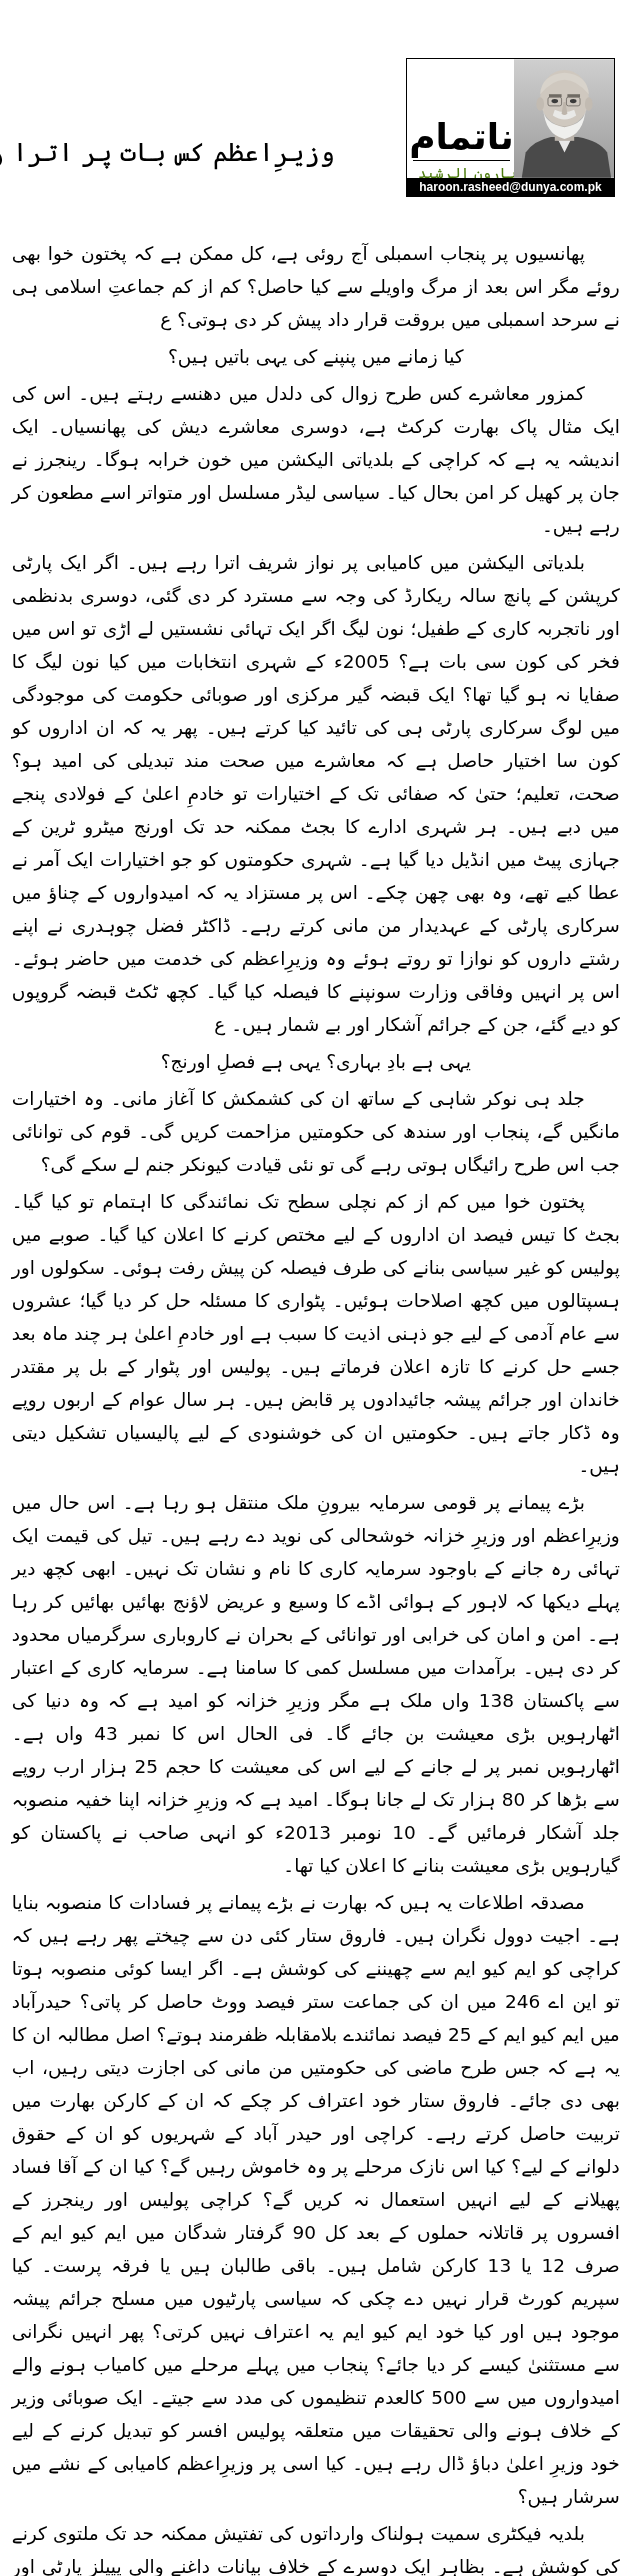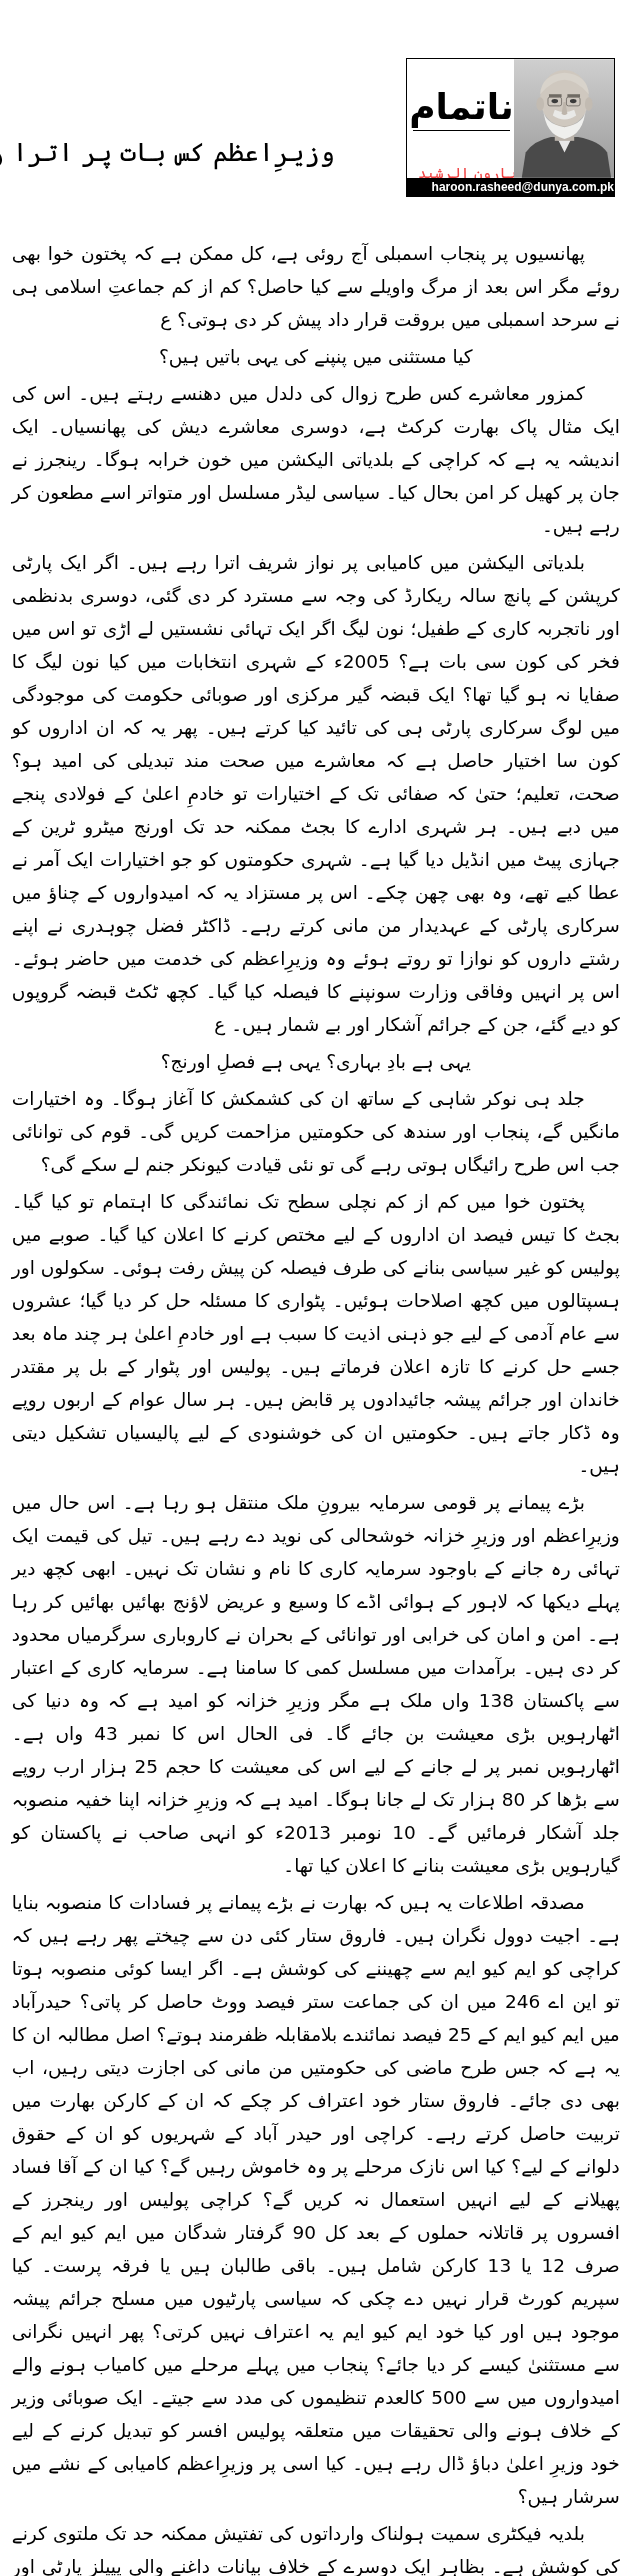--- a/index.html
+++ b/index.html
@@ -7,39 +7,39 @@
     position:relative; width:632px; height:2576px;
     background:#ffffff; overflow:hidden;
     font-family:"DejaVu Sans", sans-serif; color:#0d0d0d;
   }
 
   
   .masthead {
     position:absolute; top:58px; left:406px; width:209px; height:139px;
     border:1.9px solid #000; box-sizing:border-box; background:#fff;
   }
-  .mast-row { display:flex; height:102px;align-items:center; }
+  .mast-row { display:flex; height:102px; }
   .mast-left {
     width:109px; display:flex; flex-direction:column;
     justify-content:flex-end; align-items:center; z-index:2;
   }
   .column-title {
     direction:rtl; font-size:36px; font-weight:bold; line-height:1;
     letter-spacing:-1px; color:#000; margin-bottom:1.9px; white-space:nowrap;
   }
   .mast-divider { width:97px; border-top:1.5px solid #000; margin:2.9px 0 0 0; }
   .author-name {
     position:absolute; top:105px; left:5.8px; width:109px;
-    direction:rtl; text-align:center; font-size:14.6px; color:#ef4444;
+    direction:rtl; text-align:center; font-size:14.6px; color:#4d7c0f;
     font-family:"DejaVu Serif", serif; white-space:nowrap;
   }
   .photo-wrap { position:absolute; top:0; right:0; width:100px; height:119px; overflow:hidden; }
   .email-bar {
     position:absolute; bottom:0; left:0; right:0; height:18.5px;
-    background:#000; color:#fff; text-align:right;
+    background:#000; color:#fff; text-align:center;
     font-family:"Liberation Sans", sans-serif; font-weight:bold;
     font-size:12px; line-height:18.5px; white-space:nowrap;
   }
 
   
   .headline {
     position:absolute; top:132px; left:0; width:335px;
     direction:rtl; text-align:center; font-size:26px; line-height:1.6;
     font-family:"DejaVu Serif", serif; color:#000; white-space:nowrap;
   }
@@ -101,25 +101,25 @@
         <rect x="54" y="39" width="14" height="9" rx="2" fill="none" stroke="#7a756e" stroke-width="1"></rect>
       </svg>
     </div>
     <div class="email-bar">haroon.rasheed@dunya.com.pk</div>
   </div>
 
   <div class="headline">وزیرِاعظم کس بات پر اترا رہے ہیں؟</div>
 
   <div class="article">
     <p class="para">پھانسیوں پر پنجاب اسمبلی آج روئی ہے، کل ممکن ہے کہ پختون خوا بھی روئے مگر اس بعد از مرگ واویلے سے کیا حاصل؟ کم از کم جماعتِ اسلامی ہی نے سرحد اسمبلی میں بروقت قرار داد پیش کر دی ہوتی؟ ع</p>
-    <p class="verse">کیا مستثنی میں پنپنے کی یہی باتیں ہیں؟</p>
+    <p class="verse">کیا زمانے میں پنپنے کی یہی باتیں ہیں؟</p>
     <p class="para">کمزور معاشرے کس طرح زوال کی دلدل میں دھنسے رہتے ہیں۔ اس کی ایک مثال پاک بھارت کرکٹ ہے، دوسری معاشرے دیش کی پھانسیاں۔ ایک اندیشہ یہ ہے کہ کراچی کے بلدیاتی الیکشن میں خون خرابہ ہوگا۔ رینجرز نے جان پر کھیل کر امن بحال کیا۔ سیاسی لیڈر مسلسل اور متواتر اسے مطعون کر رہے ہیں۔</p>
     <p class="para">بلدیاتی الیکشن میں کامیابی پر نواز شریف اترا رہے ہیں۔ اگر ایک پارٹی کرپشن کے پانچ سالہ ریکارڈ کی وجہ سے مسترد کر دی گئی، دوسری بدنظمی اور ناتجربہ کاری کے طفیل؛ نون لیگ اگر ایک تہائی نشستیں لے اڑی تو اس میں فخر کی کون سی بات ہے؟ 2005ء کے شہری انتخابات میں کیا نون لیگ کا صفایا نہ ہو گیا تھا؟ ایک قبضہ گیر مرکزی اور صوبائی حکومت کی موجودگی میں لوگ سرکاری پارٹی ہی کی تائید کیا کرتے ہیں۔ پھر یہ کہ ان اداروں کو کون سا اختیار حاصل ہے کہ معاشرے میں صحت مند تبدیلی کی امید ہو؟ صحت، تعلیم؛ حتیٰ کہ صفائی تک کے اختیارات تو خادمِ اعلیٰ کے فولادی پنجے میں دبے ہیں۔ ہر شہری ادارے کا بجٹ ممکنہ حد تک اورنج میٹرو ٹرین کے جہازی پیٹ میں انڈیل دیا گیا ہے۔ شہری حکومتوں کو جو اختیارات ایک آمر نے عطا کیے تھے، وہ بھی چھن چکے۔ اس پر مستزاد یہ کہ امیدواروں کے چناؤ میں سرکاری پارٹی کے عہدیدار من مانی کرتے رہے۔ ڈاکٹر فضل چوہدری نے اپنے رشتے داروں کو نوازا تو روتے ہوئے وہ وزیرِاعظم کی خدمت میں حاضر ہوئے۔ اس پر انہیں وفاقی وزارت سونپنے کا فیصلہ کیا گیا۔ کچھ ٹکٹ قبضہ گروپوں کو دیے گئے، جن کے جرائم آشکار اور بے شمار ہیں۔ ع</p>
     <p class="verse">یہی ہے بادِ بہاری؟ یہی ہے فصلِ اورنج؟</p>
-    <p class="para">جلد ہی نوکر شاہی کے ساتھ ان کی کشمکش کا آغاز ہوگا۔ وہ اختیارات مانگیں گے، پنجاب اور سندھ کی حکومتیں مزاحمت کریں گی۔ قوم کی توانائی جب اس طرح رائیگاں ہوتی رہے گی تو نئی قیادت کیونکر جنم لے سکے گی؟</p>
+    <p class="para">جلد ہی نوکر شاہی کے ساتھ ان کی کشمکش کا آغاز مانی۔ وہ اختیارات مانگیں گے، پنجاب اور سندھ کی حکومتیں مزاحمت کریں گی۔ قوم کی توانائی جب اس طرح رائیگاں ہوتی رہے گی تو نئی قیادت کیونکر جنم لے سکے گی؟</p>
     <p class="para">پختون خوا میں کم از کم نچلی سطح تک نمائندگی کا اہتمام تو کیا گیا۔ بجٹ کا تیس فیصد ان اداروں کے لیے مختص کرنے کا اعلان کیا گیا۔ صوبے میں پولیس کو غیر سیاسی بنانے کی طرف فیصلہ کن پیش رفت ہوئی۔ سکولوں اور ہسپتالوں میں کچھ اصلاحات ہوئیں۔ پٹواری کا مسئلہ حل کر دیا گیا؛ عشروں سے عام آدمی کے لیے جو ذہنی اذیت کا سبب ہے اور خادمِ اعلیٰ ہر چند ماہ بعد جسے حل کرنے کا تازہ اعلان فرماتے ہیں۔ پولیس اور پٹوار کے بل پر مقتدر خاندان اور جرائم پیشہ جائیدادوں پر قابض ہیں۔ ہر سال عوام کے اربوں روپے وہ ڈکار جاتے ہیں۔ حکومتیں ان کی خوشنودی کے لیے پالیسیاں تشکیل دیتی ہیں۔</p>
     <p class="para">بڑے پیمانے پر قومی سرمایہ بیرونِ ملک منتقل ہو رہا ہے۔ اس حال میں وزیرِاعظم اور وزیرِ خزانہ خوشحالی کی نوید دے رہے ہیں۔ تیل کی قیمت ایک تہائی رہ جانے کے باوجود سرمایہ کاری کا نام و نشان تک نہیں۔ ابھی کچھ دیر پہلے دیکھا کہ لاہور کے ہوائی اڈے کا وسیع و عریض لاؤنج بھائیں بھائیں کر رہا ہے۔ امن و امان کی خرابی اور توانائی کے بحران نے کاروباری سرگرمیاں محدود کر دی ہیں۔ برآمدات میں مسلسل کمی کا سامنا ہے۔ سرمایہ کاری کے اعتبار سے پاکستان 138 واں ملک ہے مگر وزیرِ خزانہ کو امید ہے کہ وہ دنیا کی اٹھارہویں بڑی معیشت بن جائے گا۔ فی الحال اس کا نمبر 43 واں ہے۔ اٹھارہویں نمبر پر لے جانے کے لیے اس کی معیشت کا حجم 25 ہزار ارب روپے سے بڑھا کر 80 ہزار تک لے جانا ہوگا۔ امید ہے کہ وزیرِ خزانہ اپنا خفیہ منصوبہ جلد آشکار فرمائیں گے۔ 10 نومبر 2013ء کو انہی صاحب نے پاکستان کو گیارہویں بڑی معیشت بنانے کا اعلان کیا تھا۔</p>
     <p class="para">مصدقہ اطلاعات یہ ہیں کہ بھارت نے بڑے پیمانے پر فسادات کا منصوبہ بنایا ہے۔ اجیت دوول نگران ہیں۔ فاروق ستار کئی دن سے چیختے پھر رہے ہیں کہ کراچی کو ایم کیو ایم سے چھیننے کی کوشش ہے۔ اگر ایسا کوئی منصوبہ ہوتا تو این اے 246 میں ان کی جماعت ستر فیصد ووٹ حاصل کر پاتی؟ حیدرآباد میں ایم کیو ایم کے 25 فیصد نمائندے بلامقابلہ ظفرمند ہوتے؟ اصل مطالبہ ان کا یہ ہے کہ جس طرح ماضی کی حکومتیں من مانی کی اجازت دیتی رہیں، اب بھی دی جائے۔ فاروق ستار خود اعتراف کر چکے کہ ان کے کارکن بھارت میں تربیت حاصل کرتے رہے۔ کراچی اور حیدر آباد کے شہریوں کو ان کے حقوق دلوانے کے لیے؟ کیا اس نازک مرحلے پر وہ خاموش رہیں گے؟ کیا ان کے آقا فساد پھیلانے کے لیے انہیں استعمال نہ کریں گے؟ کراچی پولیس اور رینجرز کے افسروں پر قاتلانہ حملوں کے بعد کل 90 گرفتار شدگان میں ایم کیو ایم کے صرف 12 یا 13 کارکن شامل ہیں۔ باقی طالبان ہیں یا فرقہ پرست۔ کیا سپریم کورٹ قرار نہیں دے چکی کہ سیاسی پارٹیوں میں مسلح جرائم پیشہ موجود ہیں اور کیا خود ایم کیو ایم یہ اعتراف نہیں کرتی؟ پھر انہیں نگرانی سے مستثنیٰ کیسے کر دیا جائے؟ پنجاب میں پہلے مرحلے میں کامیاب ہونے والے امیدواروں میں سے 500 کالعدم تنظیموں کی مدد سے جیتے۔ ایک صوبائی وزیر کے خلاف ہونے والی تحقیقات میں متعلقہ پولیس افسر کو تبدیل کرنے کے لیے خود وزیرِ اعلیٰ دباؤ ڈال رہے ہیں۔ کیا اسی پر وزیرِاعظم کامیابی کے نشے میں سرشار ہیں؟</p>
     <p class="para">بلدیہ فیکٹری سمیت ہولناک وارداتوں کی تفتیش ممکنہ حد تک ملتوی کرنے کی کوشش ہے۔ بظاہر ایک دوسرے کے خلاف بیانات داغنے والی پیپلز پارٹی اور ایم کیو ایم اندر خانہ ایک ہیں۔ پیپلز پارٹی اور نون لیگ بھی۔ عمران خان نے خواہ ایک ہزار غلطیاں کی ہوں مگر یہ بات بالکل صحیح ہے کہ اب صرف وہی اپوزیشن ہیں۔ این اے 122 میں 21 ہزار جعلی ووٹوں کے باوجود تمام سیاسی پارٹیوں نے جس طرح ایاز صادق کی حمایت کی، وہ ہماری تاریخ کا ایک شرمناک باب ہے۔ اس سے زیادہ شرمناک یہ ہے کہ میڈیا کا ایک حصہ اس الیکشن کو آبِ زمزم کی طرح پاکیزہ ثابت کرنے کی کوشش کر رہا ہے۔</p>
 
   </div>
 
 </div>
 
 

